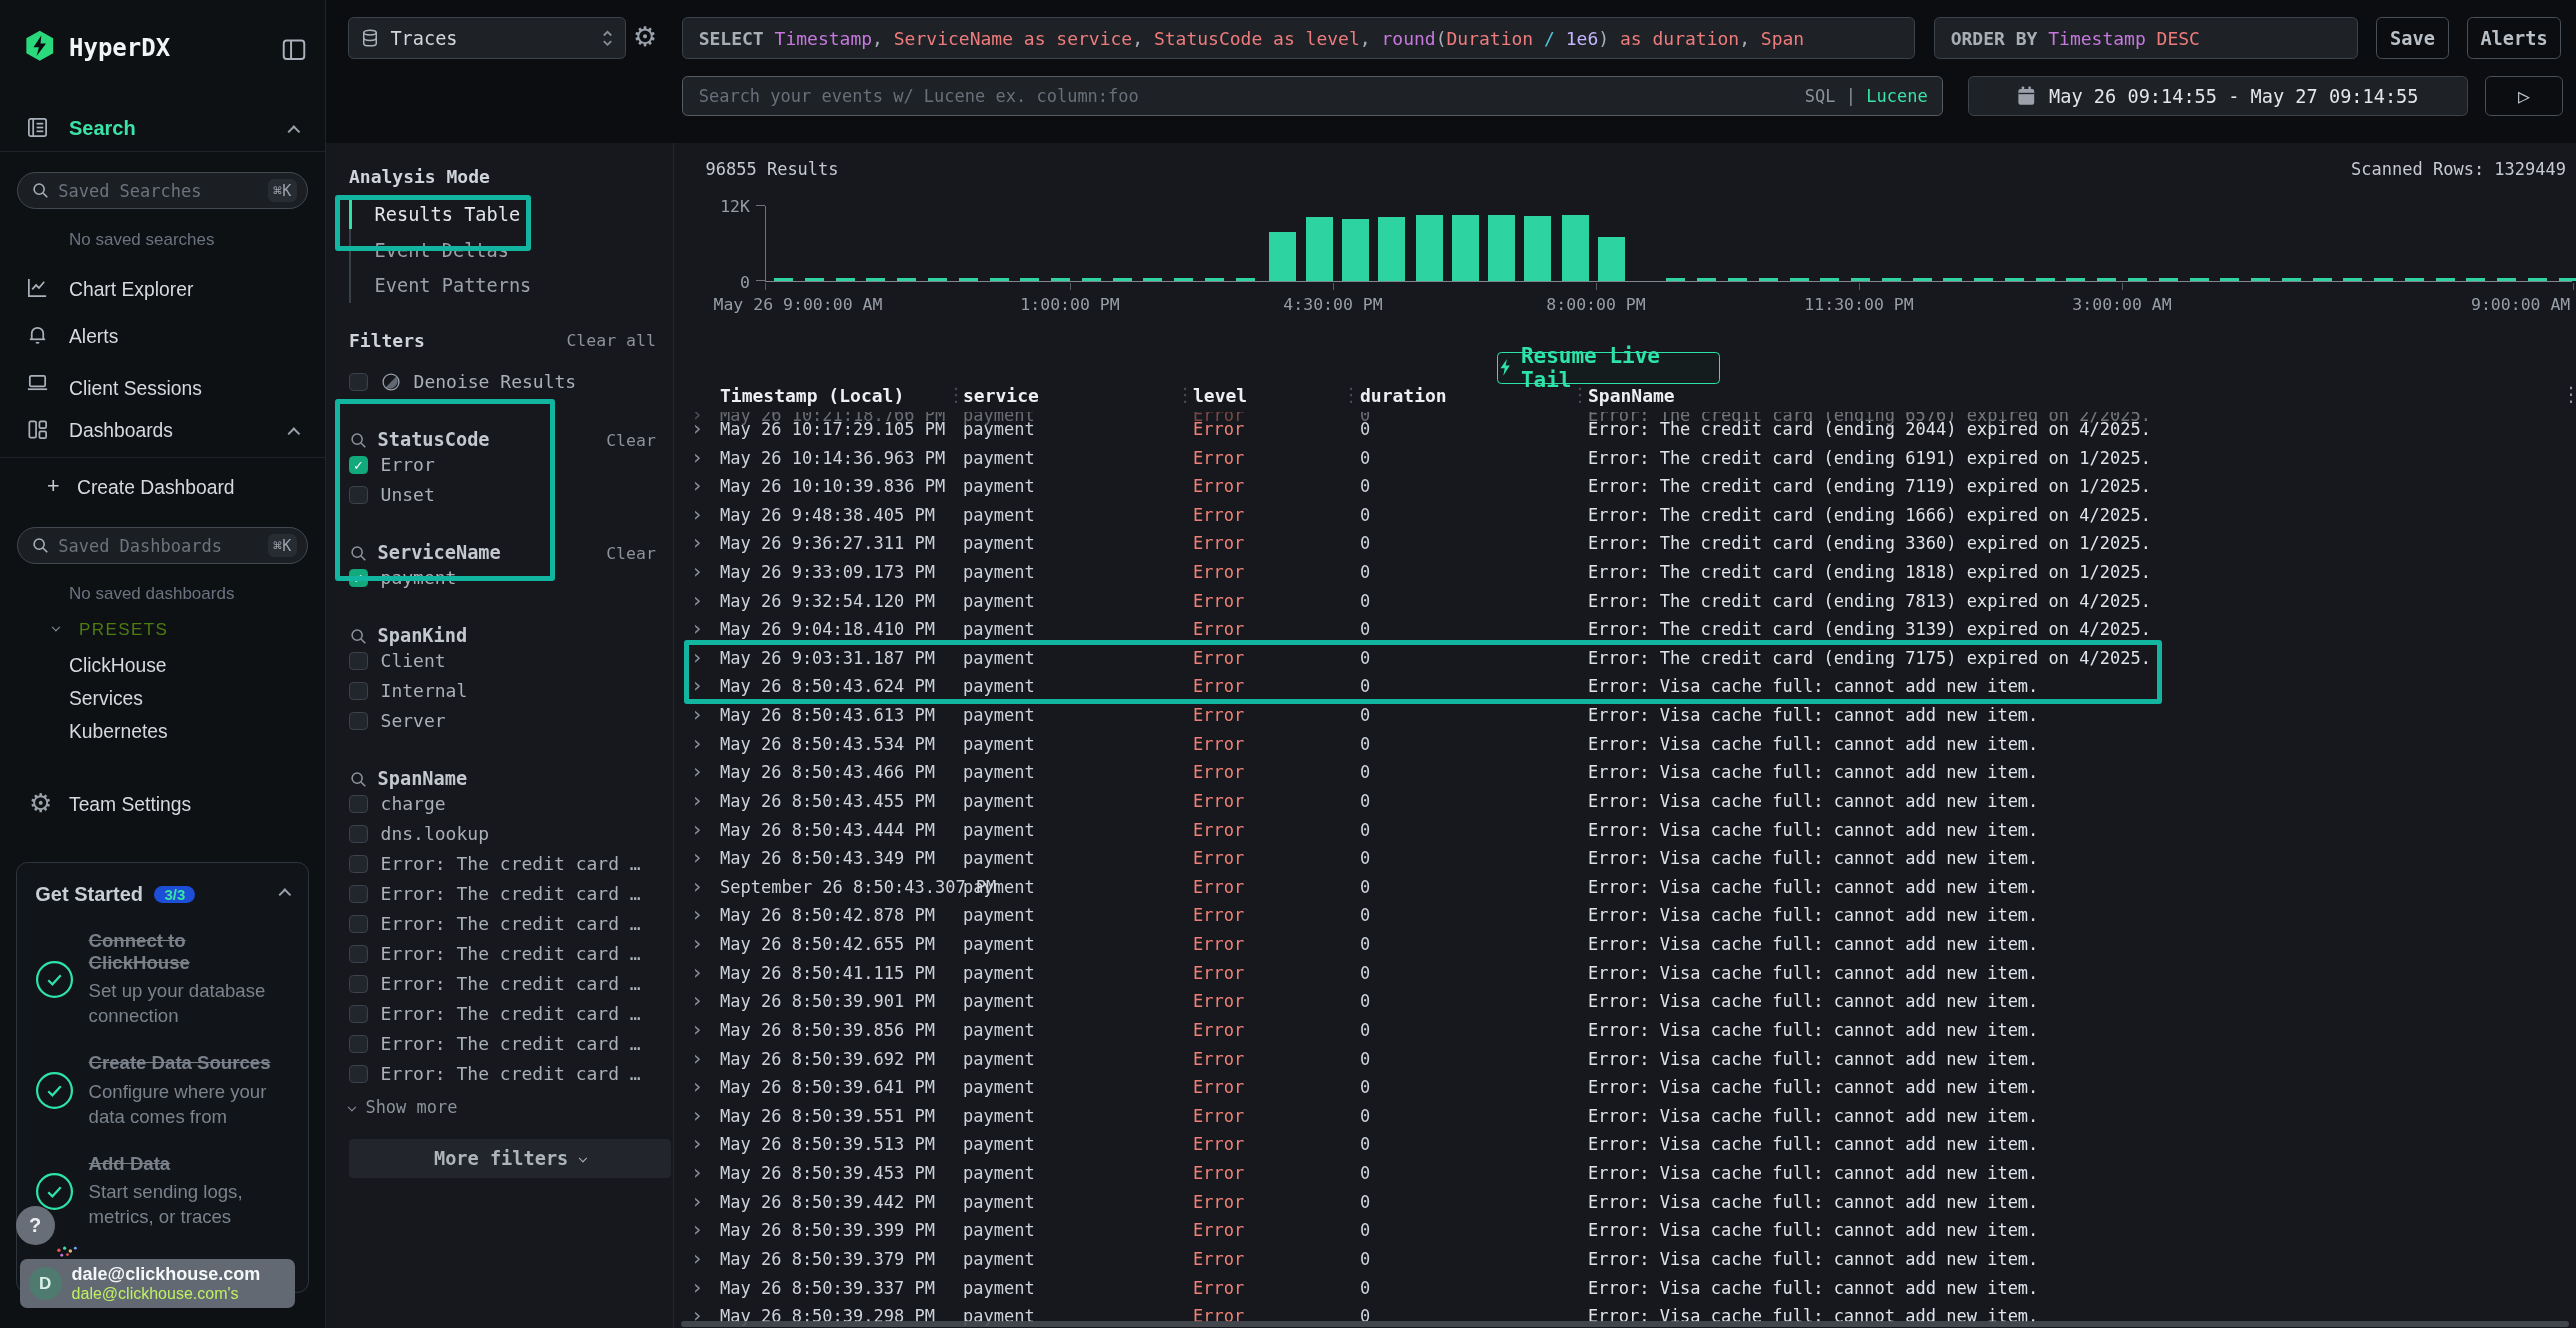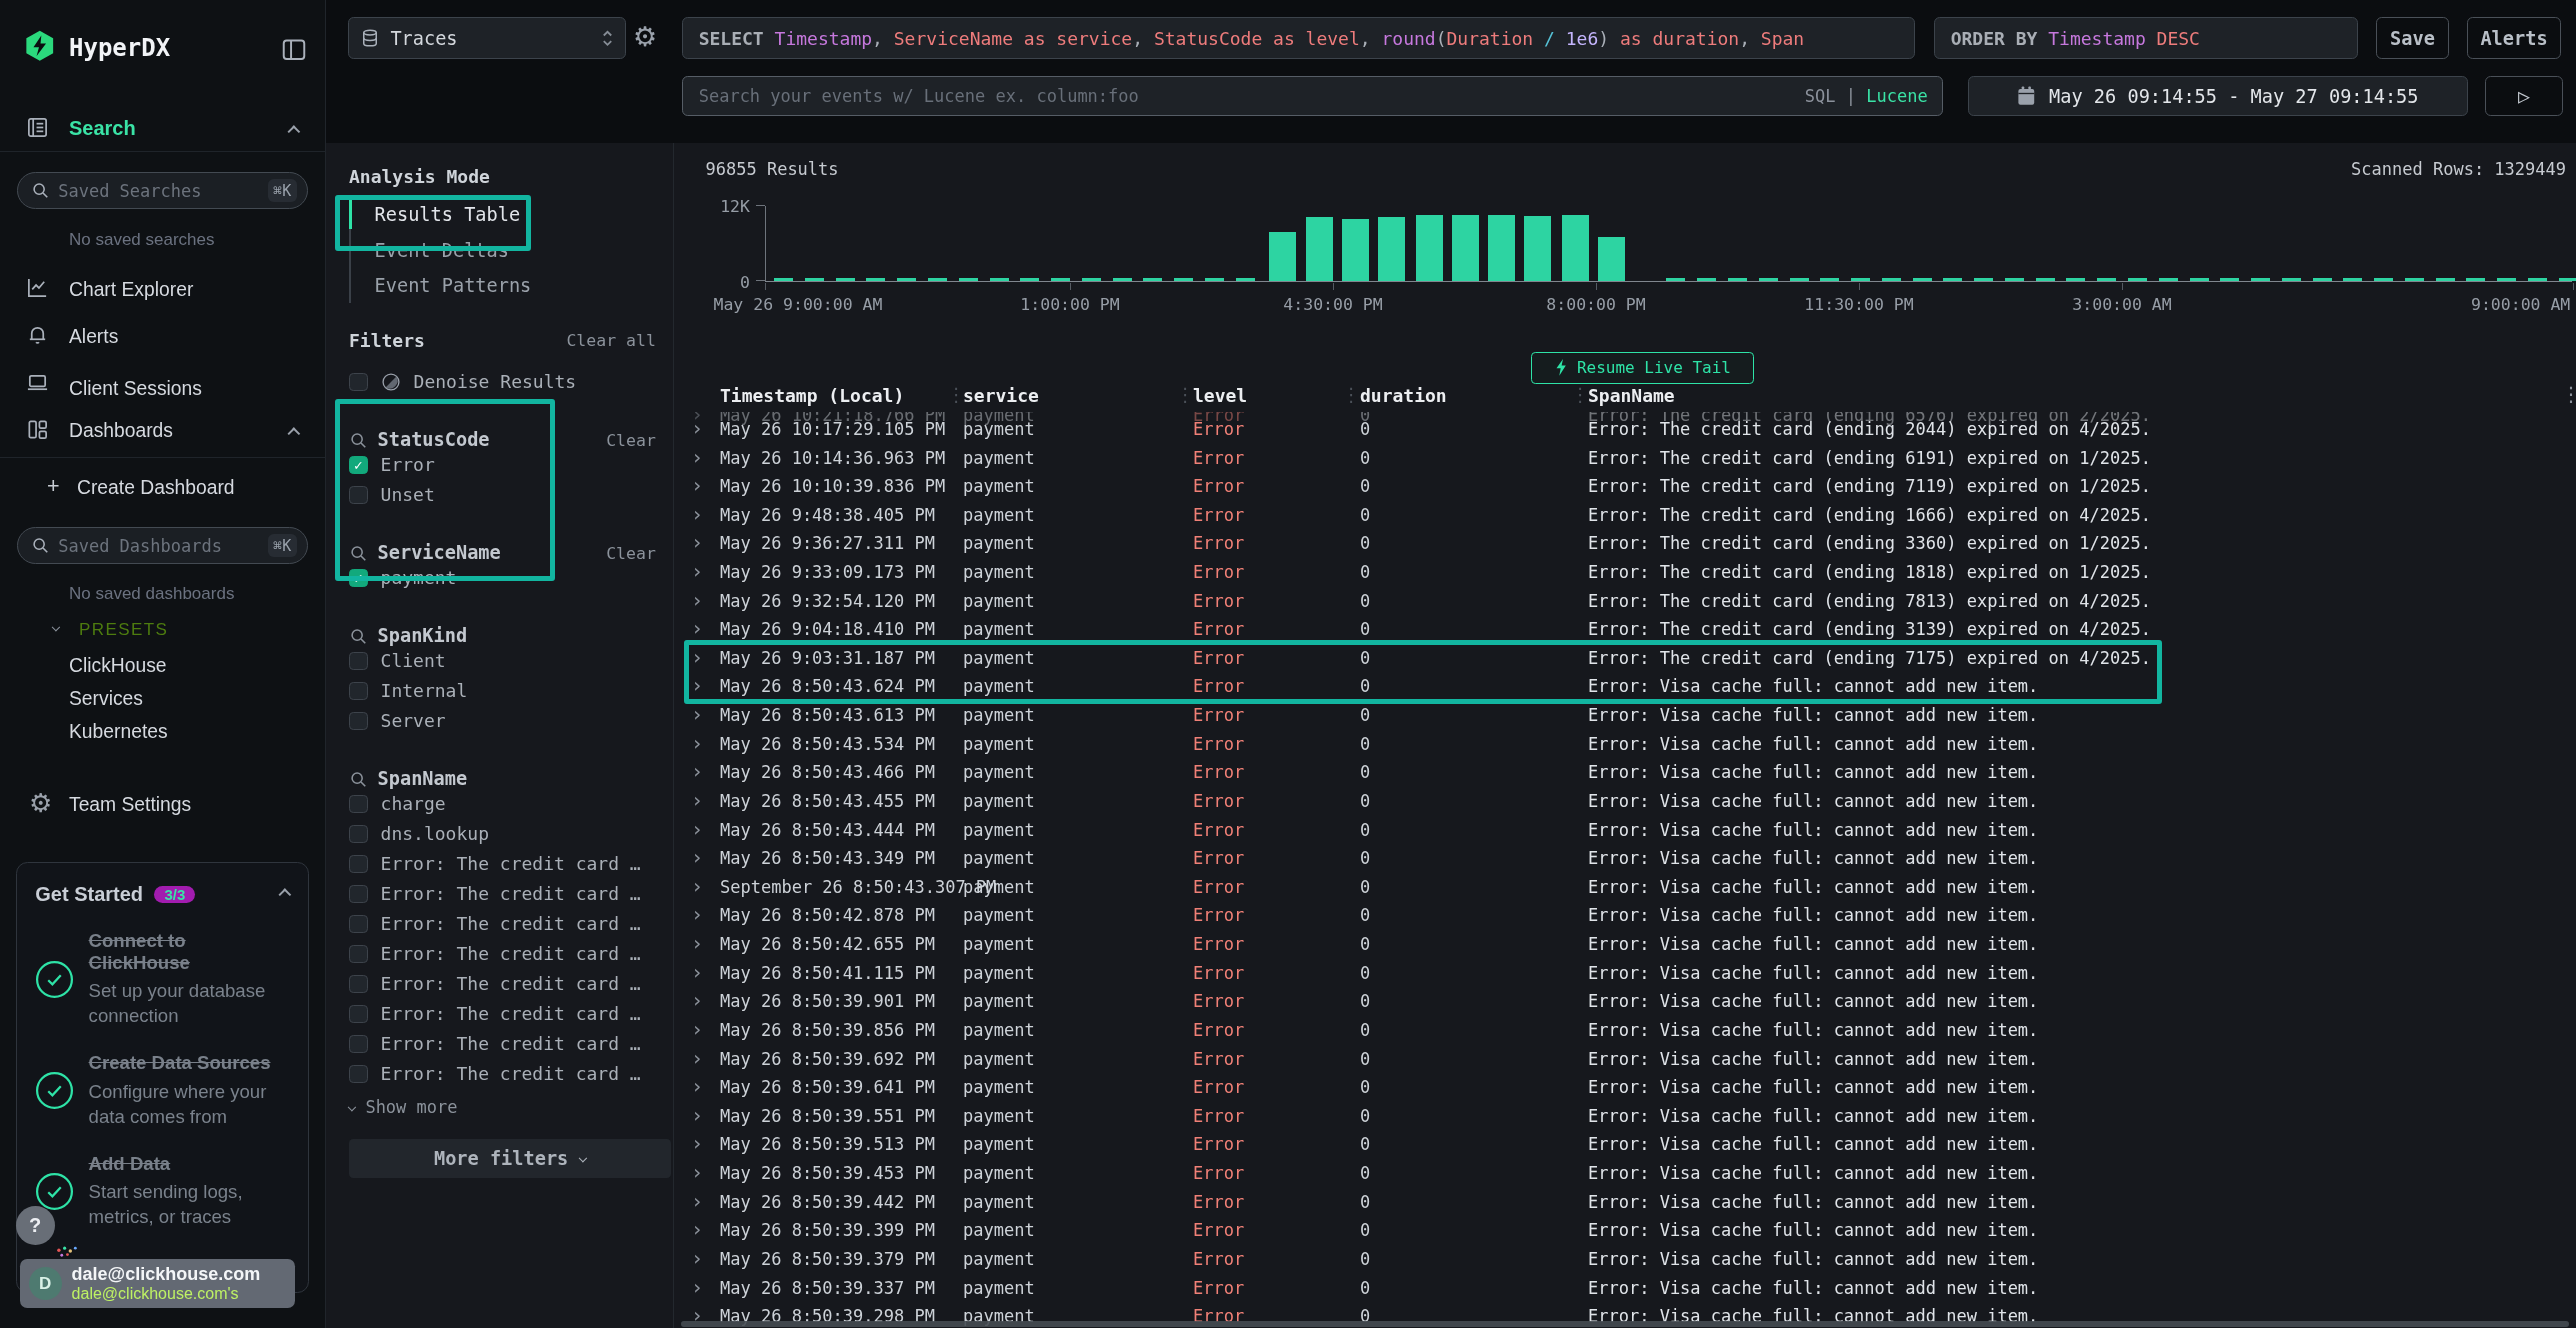--- a/index.html
+++ b/index.html
@@ -26,21 +26,21 @@
   .mutline{font-size:17px;color:#6b7280}
   .chev{display:inline-block;width:9.3px;height:9.3px;border-left:2.1px solid currentColor;border-bottom:2.1px solid currentColor}
   .chev.down{transform:rotate(-45deg)}
   .chev.up{transform:rotate(135deg)}
   .chev.sm{width:6.4px;height:6.4px;border-width:1.8px}
   .presets{font-size:17px;letter-spacing:1.4px;color:#4d7c0f}
   .gear{font-family:var(--sans);font-size:26px;color:#9aa1ab;line-height:1}
   
   .gs-card{position:absolute;left:15.7px;top:862px;width:293px;height:431px;border:1.1px solid #2f353d;border-radius:11.4px;background:#111419;padding:20px 18.6px}
   .gs-title{font-size:20px;font-weight:bold;color:#c9ced6;display:flex;align-items:center;gap:11.4px}
-  .gs-badge{font-size:15px;font-weight:bold;color:#3ae3a6;background:#a21caf;border-radius:715px;padding:0 10px}
+  .gs-badge{font-size:15px;font-weight:bold;color:#3ae3a6;background:#1d4ed8;border-radius:715px;padding:0 10px}
   .gs-item{display:flex;gap:14.3px;margin-top:24px;align-items:center}
   .gs-text{width:189px}
   .gs-t{font-size:18.6px;font-weight:bold;color:#79808a;text-decoration:line-through}
   .gs-d{font-size:18.6px;color:#7a828c;line-height:1.35;margin-top:4.3px}
   .help-fab{position:absolute;left:15.7px;top:1206px;width:39px;height:39px;border-radius:50%;background:#686e77;display:flex;align-items:center;justify-content:center;font-size:20px;font-weight:bold;color:#eceef2;z-index:6}
   .user-chip{position:absolute;left:20px;top:1259px;width:275px;height:49px;background:#636973;border-radius:7.2px;display:flex;align-items:center;gap:10px;padding:0 8.6px;z-index:5}
   .avatar{width:33px;height:33px;border-radius:50%;background:#4e7a70;display:flex;align-items:center;justify-content:center;font-size:17px;font-weight:bold;color:#d9f1e7}
   .chip-email{font-size:18px;font-weight:bold;color:#f4f6f8;line-height:1.15}
   .chip-team{font-size:16px;color:#bef264}
   
@@ -82,21 +82,21 @@
   
   .chart{position:absolute;left:0;top:0;right:0;height:179px}
   .yaxis{position:absolute;left:91px;top:63px;width:1.4px;height:75px;background:#6e747c}
   .xaxis{position:absolute;left:91px;right:3.6px;top:138px;height:1.4px;background:#80868e}
   .ytick{position:absolute;width:8.6px;height:1.4px;background:#6e747c}
   .ylab{position:absolute;right:0;width:72px;text-align:right;font-family:var(--mono);font-size:16.5px;color:#969da6}
   .xtick{position:absolute;top:140px;width:1.4px;height:7.2px;background:#555b63}
   .xlab{position:absolute;top:152px;font-family:var(--mono);font-size:16.5px;color:#969da6;white-space:nowrap}
   .bar{position:absolute;background:var(--bar)}
   .dash{position:absolute;top:135px;height:2.9px;width:18.6px;background:var(--bar)}
-  .livetail{position:absolute;left:857px;top:209px;width:223px;height:31.5px;border:1.4px solid var(--green);border-radius:4.3px;display:flex;align-items:center;justify-content:center;gap:8.6px;font-family:var(--mono);font-weight:normal;font-size:16px;color:var(--green);background:rgba(20,40,34,.25);cursor:pointer}
+  .livetail{position:absolute;left:823px;top:209px;width:223px;height:31.5px;border:1.4px solid var(--green);border-radius:4.3px;display:flex;align-items:center;justify-content:center;gap:8.6px;font-family:var(--mono);font-weight:bold;font-size:21px;color:var(--green);background:rgba(20,40,34,.25);cursor:pointer}
   
   .thead{position:absolute;left:0;right:0;top:238px;height:31px}
   .th{position:absolute;font-family:var(--mono);font-weight:bold;font-size:18px;color:#eceef1;top:4.3px;white-space:nowrap}
   .handle{position:absolute;top:2.9px;font-size:18.6px;color:#4a5058;font-family:var(--sans);letter-spacing:-1.4px}
   .col-ts{left:46px}.col-svc{left:289px}.col-lvl{left:519px}.col-dur{left:686px}.col-span{left:914px}
   .h1{left:273px}.h2{left:502px}.h3{left:668px}.h4{left:897px}
   .rows{position:absolute;left:0;right:0;top:269px;bottom:0;overflow:hidden}
   .row{position:absolute;left:0;right:0;height:29px;font-family:var(--mono);font-size:17px;white-space:nowrap;cursor:pointer}
   .row>span{position:absolute;top:4.3px}
   .row .c-chev{left:17px;color:#8b919a;font-size:20px;top:1.4px}

